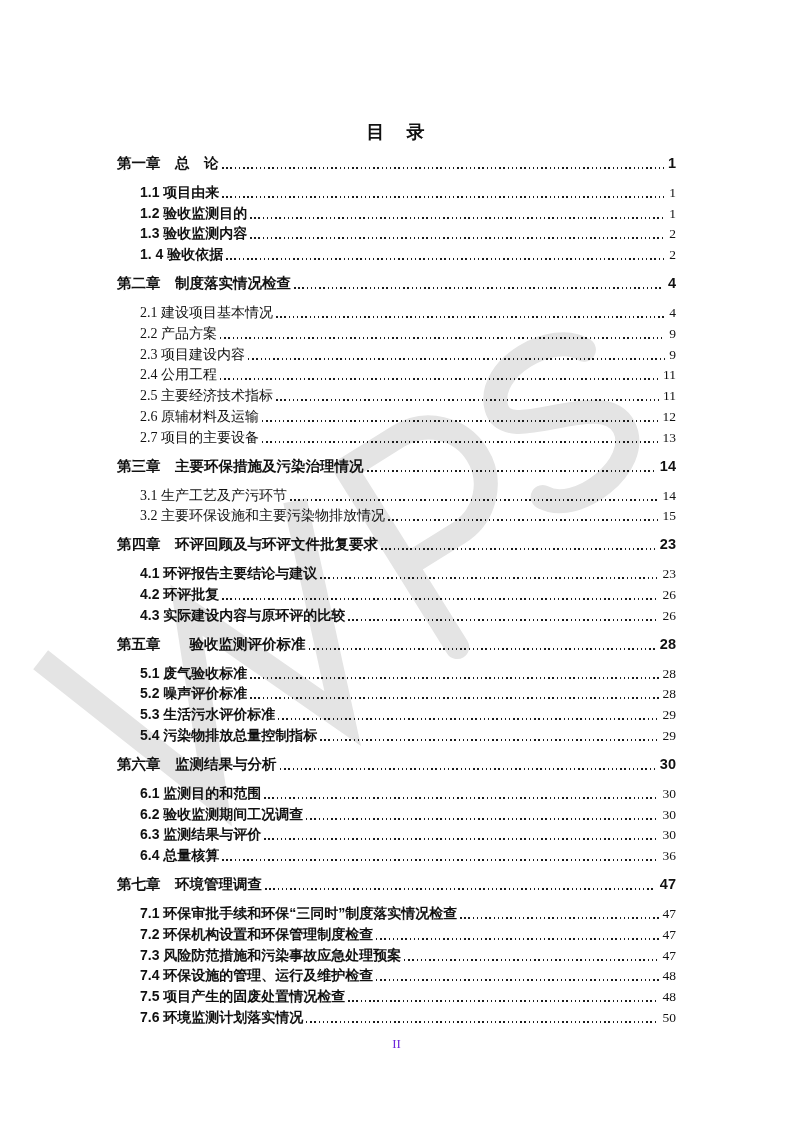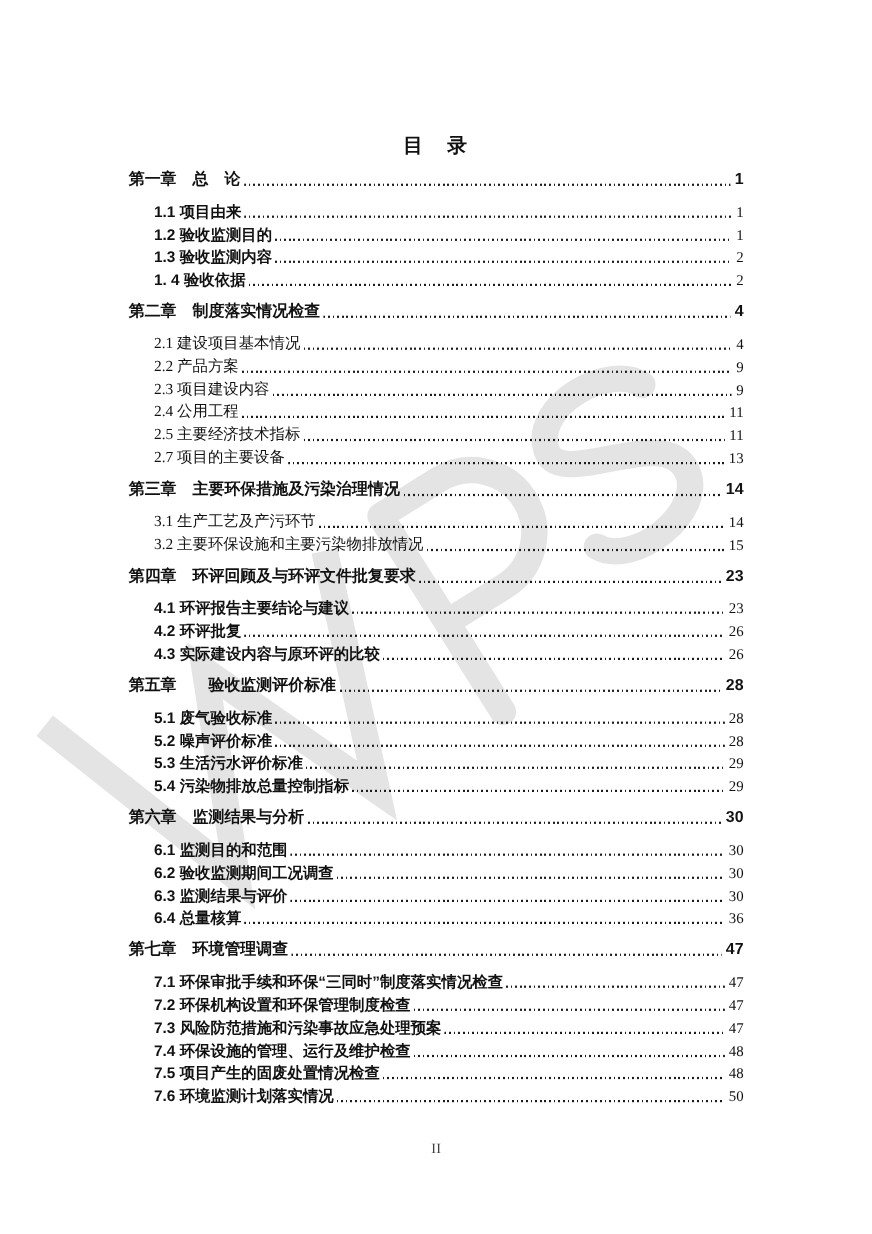--- a/index.html
+++ b/index.html
@@ -92,21 +92,21 @@
     font-size:13.5px;
   }
 
   .footer{
     position:absolute;
     left:0;right:0;
     top:1036px;
     text-align:center;
     font-family:"Liberation Serif","DejaVu Serif",serif;
     font-size:13px;
-    color:#404040;
+    color:#6d28d9;
     z-index:1;
   }
 </style>
 </head>
 <body>
 
 <div class="page">
 
   <div class="watermark">
     <svg width="700" height="320" viewBox="0 0 700 320" xmlns="http://www.w3.org/2000/svg">
@@ -170,20 +170,25 @@
           <span class="entry-label">2.4 公用工程</span>
           <span class="leader"></span>
           <span class="pagenum">11</span>
         </div>
         <div class="row sub-row style-regular">
           <span class="entry-label">2.5 主要经济技术指标</span>
           <span class="leader"></span>
           <span class="pagenum">11</span>
         </div>
         <div class="row sub-row style-regular">
+          <span class="entry-label">2.6 原辅材料及运输</span>
+          <span class="leader"></span>
+          <span class="pagenum">12</span>
+        </div>
+        <div class="row sub-row style-regular">
           <span class="entry-label">2.7 项目的主要设备</span>
           <span class="leader"></span>
           <span class="pagenum">13</span>
         </div>
         <div class="row chapter-row">
           <span class="entry-label">第三章　主要环保措施及污染治理情况</span>
           <span class="leader"></span>
           <span class="pagenum">14</span>
         </div>
         <div class="row sub-row style-regular">

